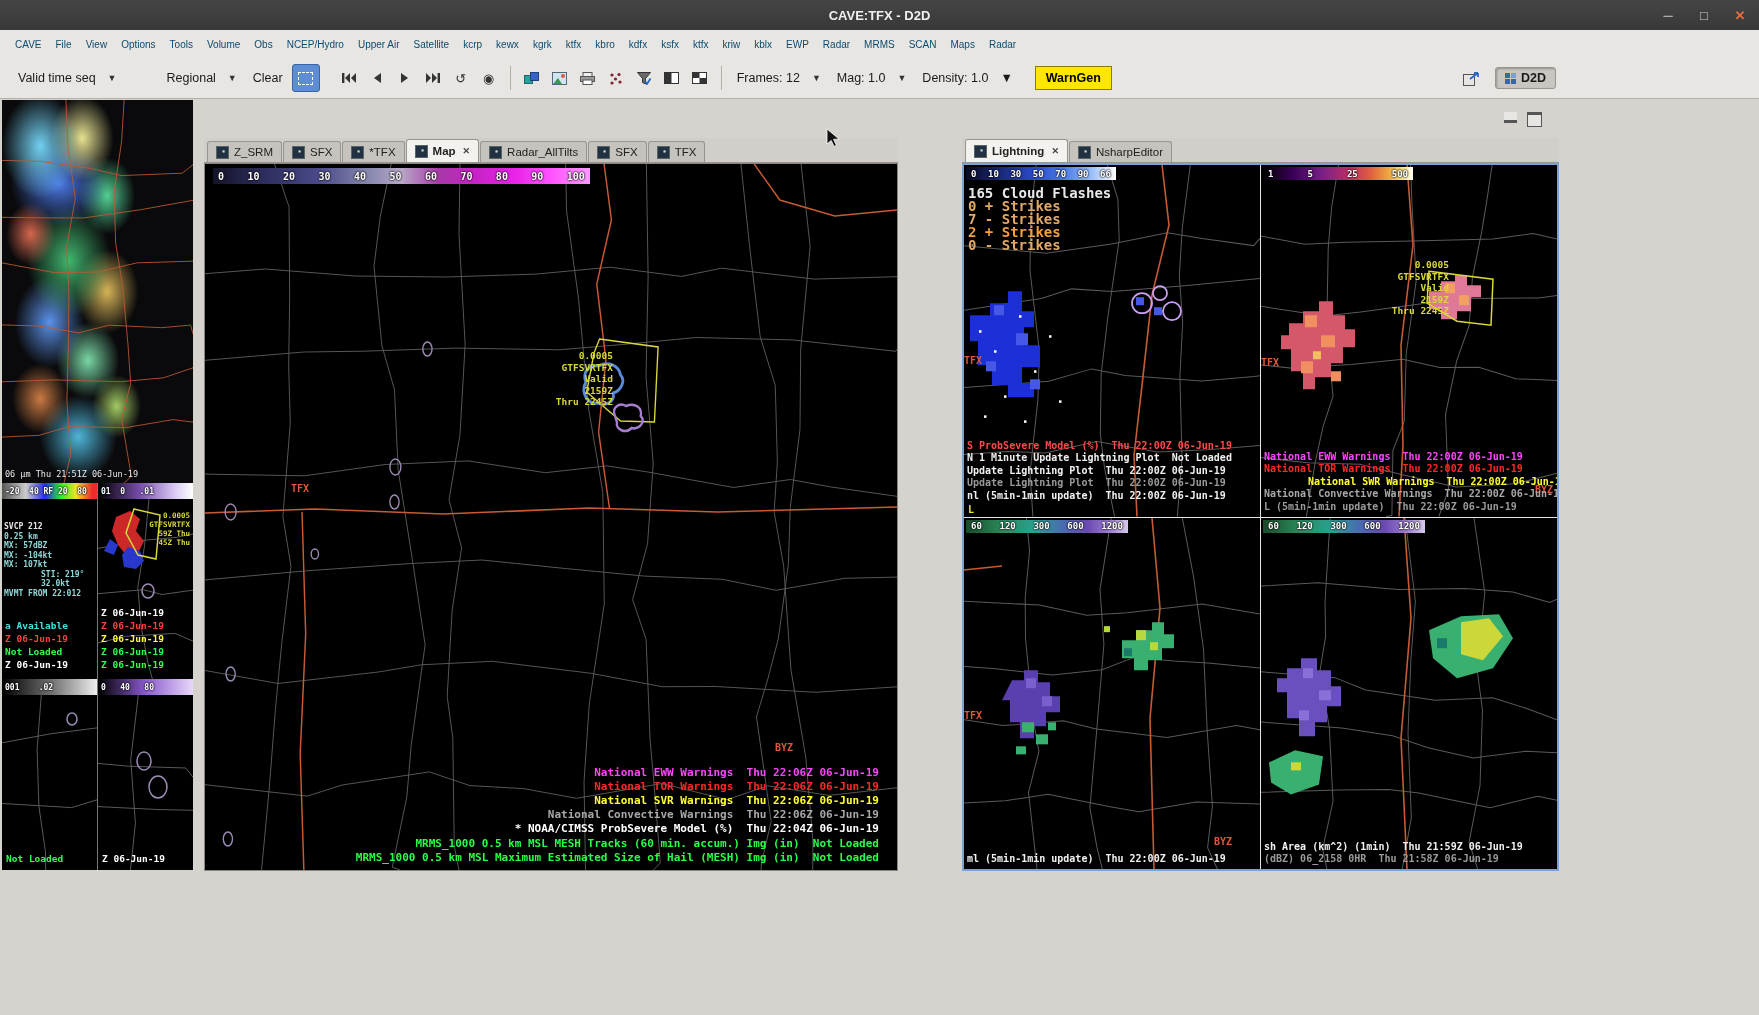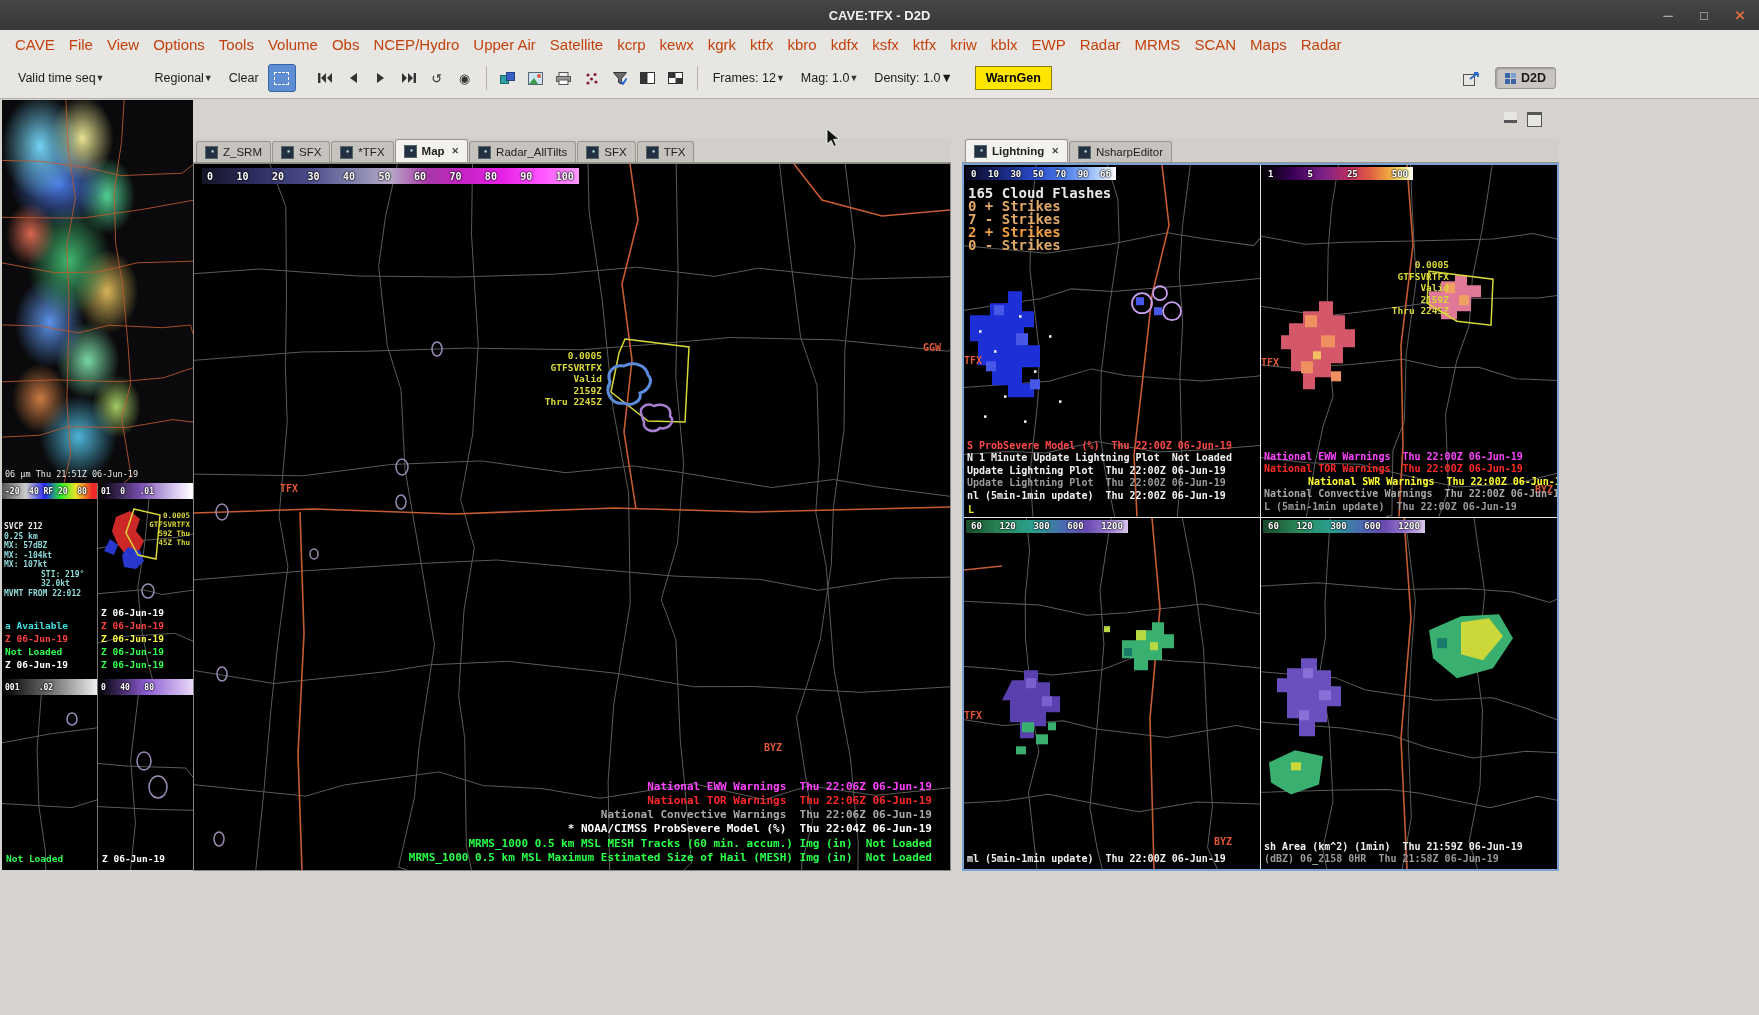--- a/index.html
+++ b/index.html
@@ -7,25 +7,25 @@
 
   
   .titlebar{position:absolute;left:0;top:0;right:0;height:30px;background:linear-gradient(#454545,#383838);display:flex;align-items:center;justify-content:center;border-bottom:1px solid #222;}
   .titlebar .title{color:#f0f0f0;font-size:13px;font-weight:bold;}
   .win-controls{position:absolute;right:10px;top:0;height:30px;display:flex;align-items:center;gap:18px;}
   .win-btn{color:#cfcfcf;font-size:13px;width:18px;text-align:center;cursor:default;}
   .win-btn.close{color:#e07040;font-weight:bold;}
 
   
   .menubar{position:absolute;left:0;top:30px;right:0;height:28px;background:#e8e6e3;border-bottom:1px solid #c6c3be;display:flex;align-items:center;padding-left:8px;}
-  .menu-item{padding:0 7px;font-size:15px;color:#c2410c;white-space:nowrap;}
+  .menu-item{padding:0 7px;font-size:10px;color:#0c4a6e;white-space:nowrap;}
 
   
   .toolbar{position:absolute;left:0;top:58px;right:0;height:40px;background:#e8e6e3;border-bottom:1px solid #b4b1ac;display:flex;align-items:center;padding-left:10px;font-size:12.5px;color:#1a1a1a;}
-  .tb-drop{display:flex;align-items:center;gap:0;padding:4px 8px;white-space:nowrap;}
+  .tb-drop{display:flex;align-items:center;gap:12px;padding:4px 8px;white-space:nowrap;}
   .tb-caret{font-size:9px;color:#333;}
   .tb-btn{padding:4px 8px;white-space:nowrap;}
   .tb-sep{width:1px;height:24px;background:#b4b1ac;margin:0 7px;}
   .tb-icon{width:26px;height:26px;display:flex;align-items:center;justify-content:center;margin:0 1px;border-radius:3px;}
   .tb-icon.blue-sel{background:#5f8dd3;border:1px solid #3465a4;}
   .dashed-frame{width:13px;height:11px;border:1px dashed #fff;}
   .glyph{font-size:13px;color:#333;}
   .warngen{background:#ffe600;border:1px solid #8a7d10;color:#000;font-weight:bold;padding:4px 10px;margin-left:14px;}
   .tb-right{position:absolute;right:203px;top:0;height:40px;display:flex;align-items:center;gap:14px;}
   .d2d-btn{display:flex;align-items:center;gap:5px;padding:3px 9px;background:#c9c6c1;border:1px solid #979792;border-radius:3px;box-shadow:inset 1px 1px 2px rgba(0,0,0,.25);font-weight:bold;}
@@ -38,21 +38,21 @@
   .mm-ic{width:13px;height:11px;border:1px solid #555;background:#e8e6e3;position:relative;}
   .mm-ic.min{border:none;border-bottom:3px solid #555;height:8px;}
   .mm-ic.max{border-top-width:3px;}
 
   .tabbar{height:24px;background:#d2cfca;border-bottom:1px solid #98958f;display:flex;align-items:flex-end;padding-left:3px;}
   .tab{display:inline-flex;align-items:center;gap:5px;height:20px;padding:0 8px;margin-right:1px;background:#c6c3be;border:1px solid #98958f;border-bottom:none;border-radius:3px 3px 0 0;font-size:11.5px;color:#222;white-space:nowrap;}
   .tab.active{background:#f4f2ef;height:22px;font-weight:bold;}
   .tab-icon{width:11px;height:11px;border:1px solid #566;background:radial-gradient(2px 2px at 60% 40%,#cfe,transparent),#233041;}
   .tab-close{font-size:9px;color:#444;padding-left:2px;}
 
-  .main-editor{position:absolute;left:193px;top:138px;width:758px;height:732px;}
+  .main-editor{position:absolute;left:204px;top:138px;width:694px;height:732px;}
   .right-editor{position:absolute;left:962px;top:138px;width:597px;height:732px;}
   .map-area{position:relative;width:100%;height:708px;background:#000;overflow:hidden;border:1px solid #8a8782;box-sizing:border-box;}
   .right-editor .quad-wrap{position:relative;width:100%;height:708px;border:2px solid #7aa2d4;box-sizing:border-box;background:#e6e6e6;display:grid;grid-template-columns:1fr 1fr;grid-template-rows:1fr 1fr;gap:1px;}
   .quad{position:relative;background:#000;overflow:hidden;}
 
   svg.county-map{position:absolute;inset:0;width:100%;height:100%;}
   .state{stroke:#c75b32;stroke-width:1.6;fill:none;}
   .warnpoly{stroke:#d8d83a;fill:none;stroke-width:1.5;}
   .cblue{stroke:#5b8bd9;stroke-width:3;fill:none;}
   .cpurple{stroke:#a87fd0;stroke-width:2.5;fill:none;}
@@ -474,20 +474,21 @@
           <div>GTFSVRTFX</div>
           <div>Valid 2159Z</div>
           <div>Thru 2245Z</div>
       </div>
       <span class="station" style="left:729px;top:178px">GGW</span>
       <span class="station" style="left:86px;top:319px">TFX</span>
       <span class="station" style="left:570px;top:578px">BYZ</span>
       <div class="legend legend-main">
         <div style="color: rgb(255, 68, 255);">National EWW Warnings  Thu 22:06Z 06-Jun-19</div>
           <div style="color: rgb(255, 40, 40);">National TOR Warnings  Thu 22:06Z 06-Jun-19</div>
+          <div style="color: rgb(255, 255, 48);">National SVR Warnings  Thu 22:06Z 06-Jun-19</div>
           <div style="color: rgb(168, 168, 168);">National Convective Warnings  Thu 22:06Z 06-Jun-19</div>
           <div style="color: rgb(255, 255, 255);">* NOAA/CIMSS ProbSevere Model (%)  Thu 22:04Z 06-Jun-19</div>
           <div style="color: rgb(40, 255, 72);">MRMS_1000 0.5 km MSL MESH Tracks (60 min. accum.) Img (in)  Not Loaded</div>
           <div style="color: rgb(40, 255, 72);">MRMS_1000 0.5 km MSL Maximum Estimated Size of Hail (MESH) Img (in)  Not Loaded</div>
       </div>
     </div>
   </div>
 
   <div class="right-editor">
     <div class="tabbar">

